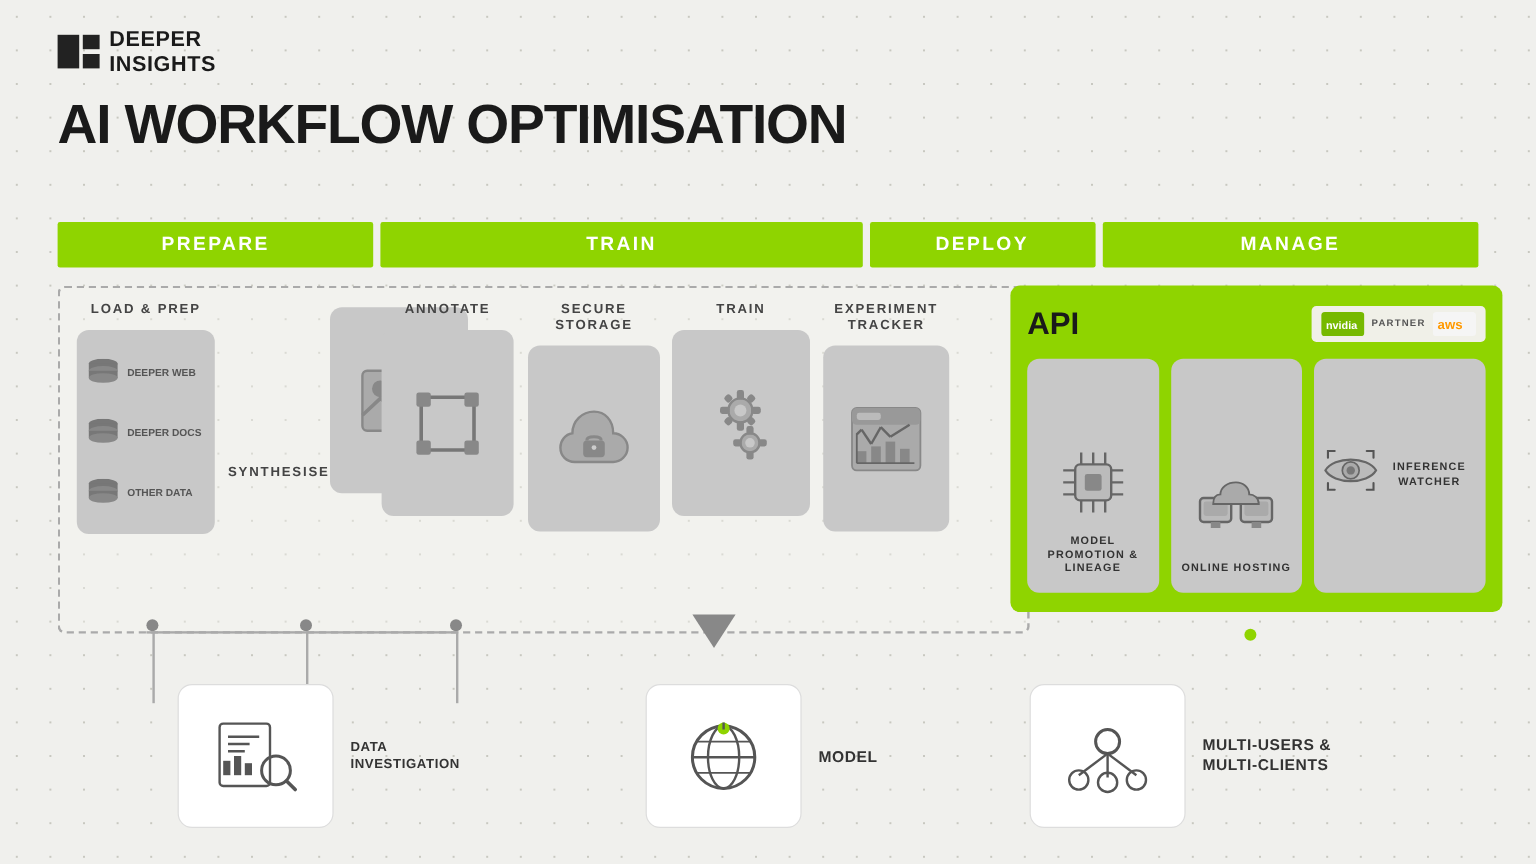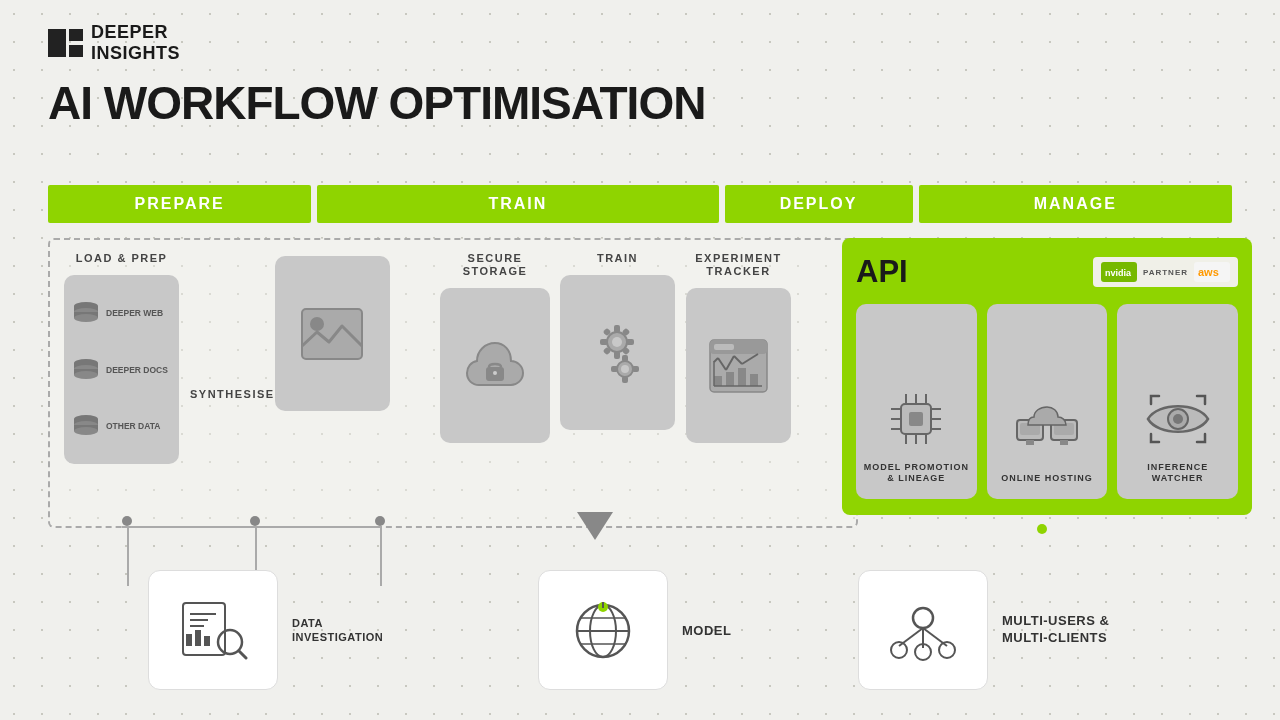--- a/index.html
+++ b/index.html
@@ -134,21 +134,21 @@
   </div>
   <div class="phase-item phase-manage">
     <span>MANAGE</span>
   </div>
 </div>
 
 <div style="position:absolute; top:238px; left:48px; width:810px; height:290px; border:2px dashed #aaa; border-radius:6px; background: rgba(245,245,240,0.4);">
 
   <div style="position:absolute; left:14px; top:0; display:flex; flex-direction:column; align-items:center; padding-top:12px;">
     <div class="col-label">LOAD &amp; PREP</div>
-    <div style="background:#c8c8c8; border-radius:10px; width:115px; height:189px; display:flex; flex-direction:column; justify-content:space-around; padding:10px 8px;">
+    <div style="background:#c8c8c8; border-radius:10px; width:115px; height:170px; display:flex; flex-direction:column; justify-content:space-around; padding:10px 8px;">
       <div style="display:flex; align-items:center; gap:6px;">
         <svg width="28" height="22" viewBox="0 0 28 22" fill="none">
           <ellipse cx="14" cy="4" rx="12" ry="4" fill="#777"></ellipse>
           <rect x="2" y="4" width="24" height="6" fill="#777"></rect>
           <ellipse cx="14" cy="10" rx="12" ry="4" fill="#888"></ellipse>
           <rect x="2" y="10" width="24" height="6" fill="#777"></rect>
           <ellipse cx="14" cy="16" rx="12" ry="4" fill="#888"></ellipse>
         </svg>
         <span style="font-size:8.5px; font-weight:800; color:#555;">DEEPER WEB</span>
       </div>
@@ -179,20 +179,32 @@
     <div class="col-label">SYNTHESISE</div>
     <div style="background:#c8c8c8; border-radius:10px; width:115px; height:155px; display:flex; align-items:center; justify-content:center;">
       <svg width="70" height="60" viewBox="0 0 70 60" fill="none">
         <rect x="5" y="5" width="60" height="50" rx="4" fill="#aaa" stroke="#888" stroke-width="2"></rect>
         <circle cx="20" cy="20" r="7" fill="#888"></circle>
         <path d="M5 42 L20 28 L32 38 L45 22 L65 42" stroke="#888" stroke-width="3" fill="none" stroke-linejoin="round"></path>
       </svg>
     </div>
   </div>
 
+  <div style="position:absolute; left:268px; top:0; display:flex; flex-direction:column; align-items:center; padding-top:12px;">
+    <div class="col-label">ANNOTATE</div>
+    <div style="background:#c8c8c8; border-radius:10px; width:110px; height:155px; display:flex; align-items:center; justify-content:center;">
+      <svg width="60" height="60" viewBox="0 0 60 60" fill="none">
+        <rect x="8" y="8" width="44" height="44" rx="3" stroke="#777" stroke-width="3" fill="none"></rect>
+        <rect x="4" y="4" width="12" height="12" rx="2" fill="#888"></rect>
+        <rect x="44" y="4" width="12" height="12" rx="2" fill="#888"></rect>
+        <rect x="4" y="44" width="12" height="12" rx="2" fill="#888"></rect>
+        <rect x="44" y="44" width="12" height="12" rx="2" fill="#888"></rect>
+      </svg>
+    </div>
+  </div>
 
   <div style="position:absolute; left:390px; top:0; display:flex; flex-direction:column; align-items:center; padding-top:12px;">
     <div class="col-label" style="max-width:100px;">SECURE STORAGE</div>
     <div style="background:#c8c8c8; border-radius:10px; width:110px; height:155px; display:flex; align-items:center; justify-content:center;">
       <svg width="60" height="70" viewBox="0 0 60 70" fill="none">
         <path d="M46 30 C52 30 58 35 58 42 C58 49 52 54 46 54 L14 54 C7 54 2 49 2 42 C2 36 6 31 12 30 C12 20 20 12 30 12 C39 12 46 19 46 30Z" fill="#aaa" stroke="#888" stroke-width="2"></path>
         <rect x="21" y="36" width="18" height="14" rx="3" fill="#888"></rect>
         <path d="M24 36 C24 32 36 32 36 36" stroke="#888" stroke-width="2.5" fill="none"></path>
         <circle cx="30" cy="42" r="2" fill="#ccc"></circle>
       </svg>
@@ -313,21 +325,21 @@
       <circle cx="36" cy="54" r="8" stroke="#555" stroke-width="2" fill="none"></circle>
 
       <circle cx="60" cy="52" r="8" stroke="#555" stroke-width="2" fill="none"></circle>
     </svg>
   </div>
   <span style="font-size:13px; font-weight:800; color:#333; letter-spacing:0.5px; line-height:1.3;">MULTI-USERS &amp;<br>MULTI-CLIENTS</span>
 </div>
 
 <div style="position:absolute; top:238px; right:28px; width:410px; background:#8fd400; border-radius:8px; padding:16px 14px;">
   <div style="display:flex; justify-content:space-between; align-items:center; margin-bottom:14px;">
-    <span style="font-size:31px; font-weight:900; color:#1a1a1a;">API</span>
+    <span style="font-size:26px; font-weight:900; color:#1a1a1a;">API</span>
     <div style="display:flex; align-items:center; gap:6px; background:#f0f0e8; padding:5px 8px; border-radius:4px;">
 
       <svg width="36" height="20" viewBox="0 0 36 20" fill="none">
         <rect width="36" height="20" rx="3" fill="#76b900"></rect>
         <text x="4" y="14" fill="white" font-size="9" font-weight="900" font-family="Arial">nvidia</text>
       </svg>
       <span style="font-size:8px; font-weight:700; color:#555; letter-spacing:1px;">PARTNER</span>
       <svg width="36" height="20" viewBox="0 0 36 20" fill="none">
         <rect width="36" height="20" rx="3" fill="#f5f5f5"></rect>
         <text x="4" y="14" fill="#ff9900" font-size="11" font-weight="900" font-family="Arial">aws</text>
@@ -366,21 +378,21 @@
         <rect x="14" y="45" width="8" height="5" fill="#888"></rect>
         <rect x="39" y="25" width="26" height="20" rx="3" stroke="#666" stroke-width="2" fill="#bbb"></rect>
         <rect x="42" y="28" width="20" height="12" rx="2" fill="#aaa"></rect>
         <rect x="48" y="45" width="8" height="5" fill="#888"></rect>
 
         <path d="M22 22 C22 16 28 12 35 12 C41 12 46 16 46 22 C50 22 54 25 54 30 L16 30 C16 25 18 22 22 22Z" fill="#aaa" stroke="#666" stroke-width="1.5"></path>
       </svg>
       <span style="font-size:9px; font-weight:900; color:#333; text-align:center; letter-spacing:1px; line-height:1.3;">ONLINE HOSTING</span>
     </div>
 
-    <div style="flex:1; background:#c8c8c8; border-radius:10px; display:flex; flex-direction:column; align-items:center; justify-content:flex-end; padding:12px 6px 14px; min-height:195px;">
+    <div style="flex:1; background:#c8c8c8; border-radius:10px; display:flex; flex-direction:row; align-items:center; justify-content:flex-end; padding:12px 6px 14px; min-height:195px;">
       <svg width="70" height="70" viewBox="0 0 70 70" fill="none" style="margin-bottom:8px;">
 
         <path d="M5 35 C15 18 55 18 65 35 C55 52 15 52 5 35Z" stroke="#666" stroke-width="2.5" fill="#bbb"></path>
 
         <circle cx="35" cy="35" r="10" stroke="#666" stroke-width="2" fill="#aaa"></circle>
 
         <circle cx="35" cy="35" r="5" fill="#777"></circle>
 
         <path d="M8 20 L8 12 L16 12" stroke="#555" stroke-width="2.5" fill="none" stroke-linecap="round"></path>
         <path d="M62 20 L62 12 L54 12" stroke="#555" stroke-width="2.5" fill="none" stroke-linecap="round"></path>

